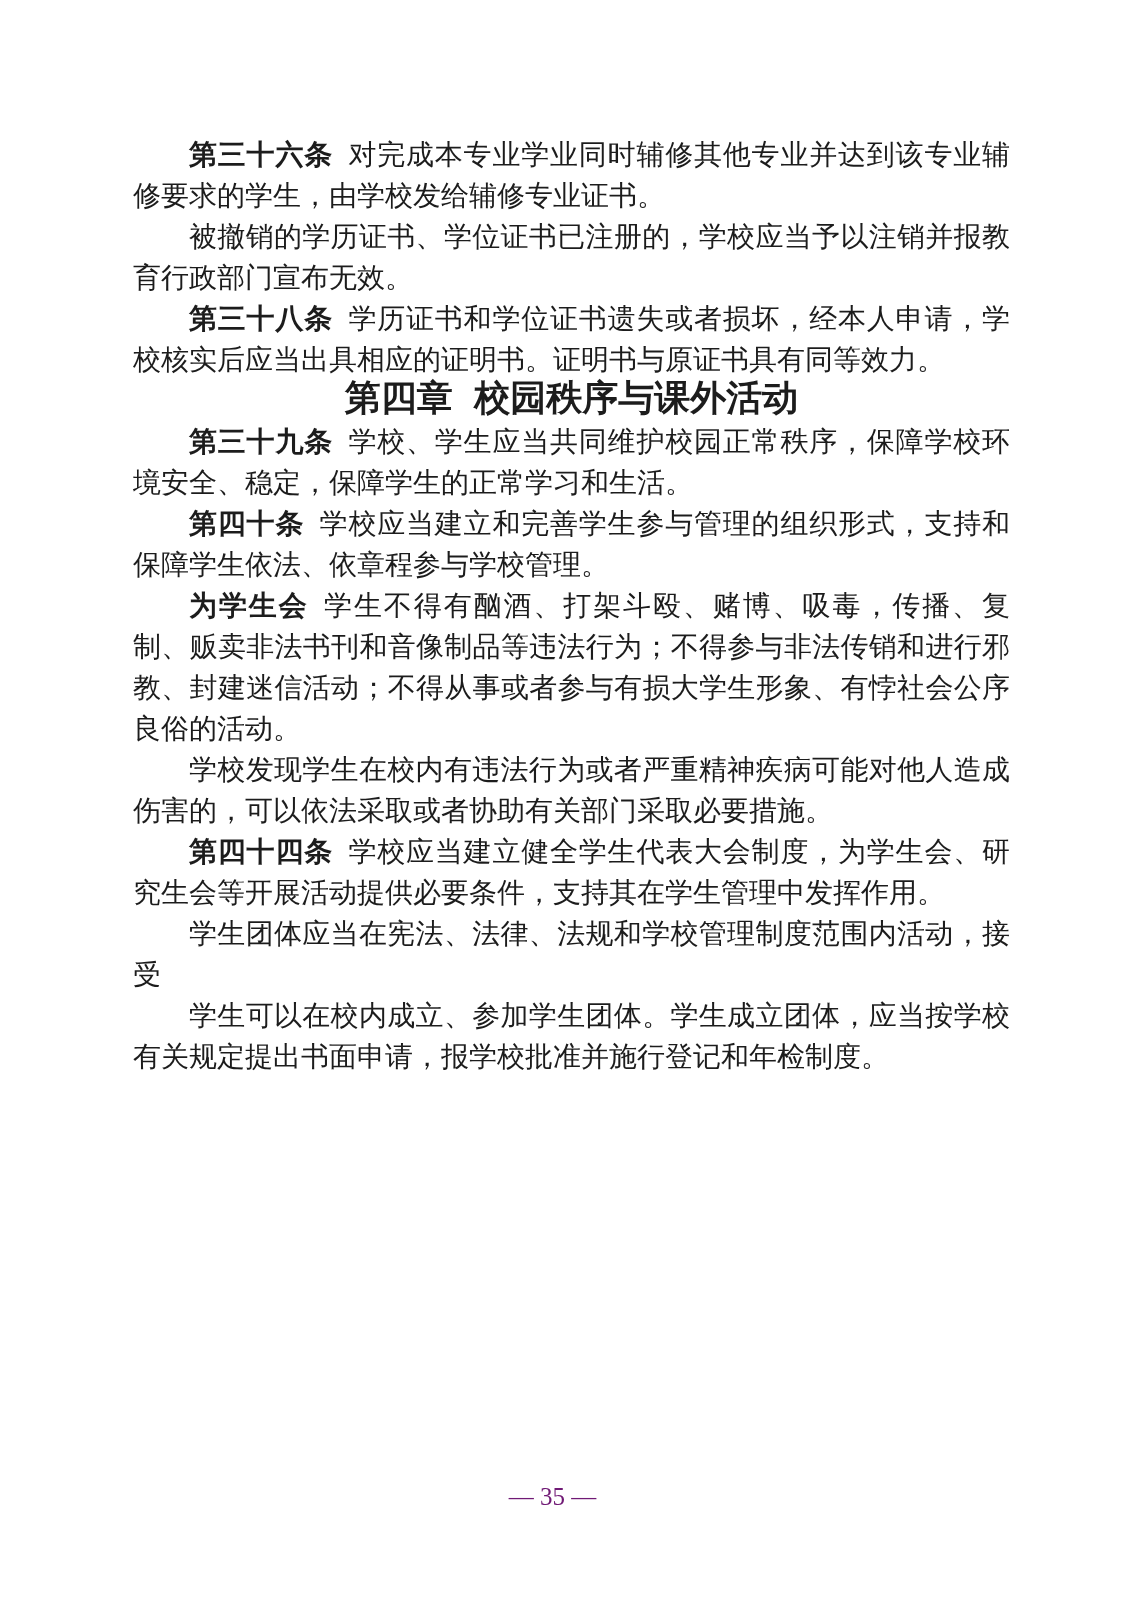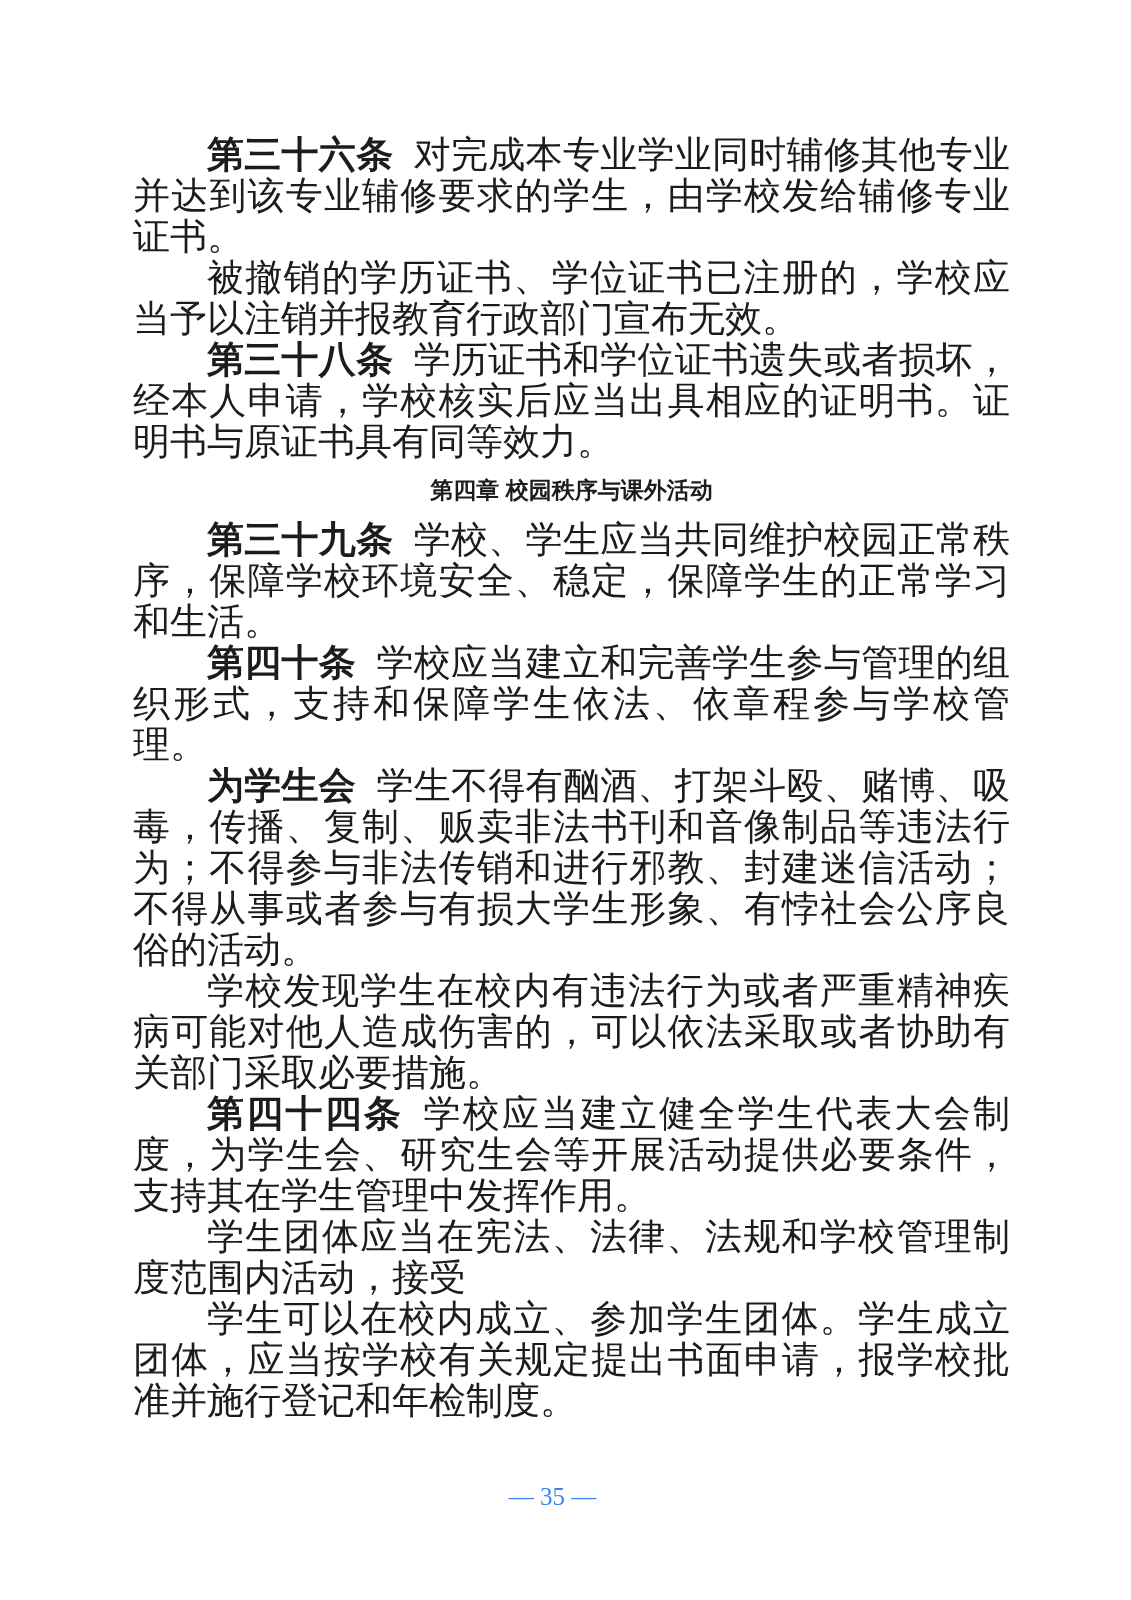--- a/index.html
+++ b/index.html
@@ -17,50 +17,50 @@
     overflow: hidden;
   }
   .content {
     position: absolute;
     left: 133px;
     top: 134px;
     width: 877px;
   }
   .para {
     margin: 0;
-    font-size: 37px;
+    font-size: 28px;
     line-height: 41px;
     text-align: justify;
     text-indent: 2em;
     letter-spacing: 0;
     word-break: break-all;
   }
   .art-num {
     font-weight: 700;
     font-family: "Liberation Sans", "DejaVu Sans", sans-serif;
     margin-right: 0.55em;
   }
   .chapter-heading {
-    margin: 8px;
-    font-size: 23px;
+    margin: 0;
+    font-size: 36px;
     line-height: 41px;
     font-weight: 700;
-    font-family: Liberation Sans, sans-serif;
+    font-family: Liberation Mono, monospace;
     text-align: center;
     text-indent: 0;
   }
   .page-number {
     position: absolute;
     left: 0;
     width: 1105px;
     top: 1482px;
     text-align: center;
     font-size: 25px;
     line-height: 30px;
-    color: #3b82f6;
+    color: #701a75;
   }
 </style>
 </head>
 <body>
 
 <div class="page">
   <div class="content">
 
     <p class="para"><span class="art-num">第三十六条</span><span>对完成本专业学业同时辅修其他专业并达到该专业辅修要求的学生，由学校发给辅修专业证书。</span></p>
 

